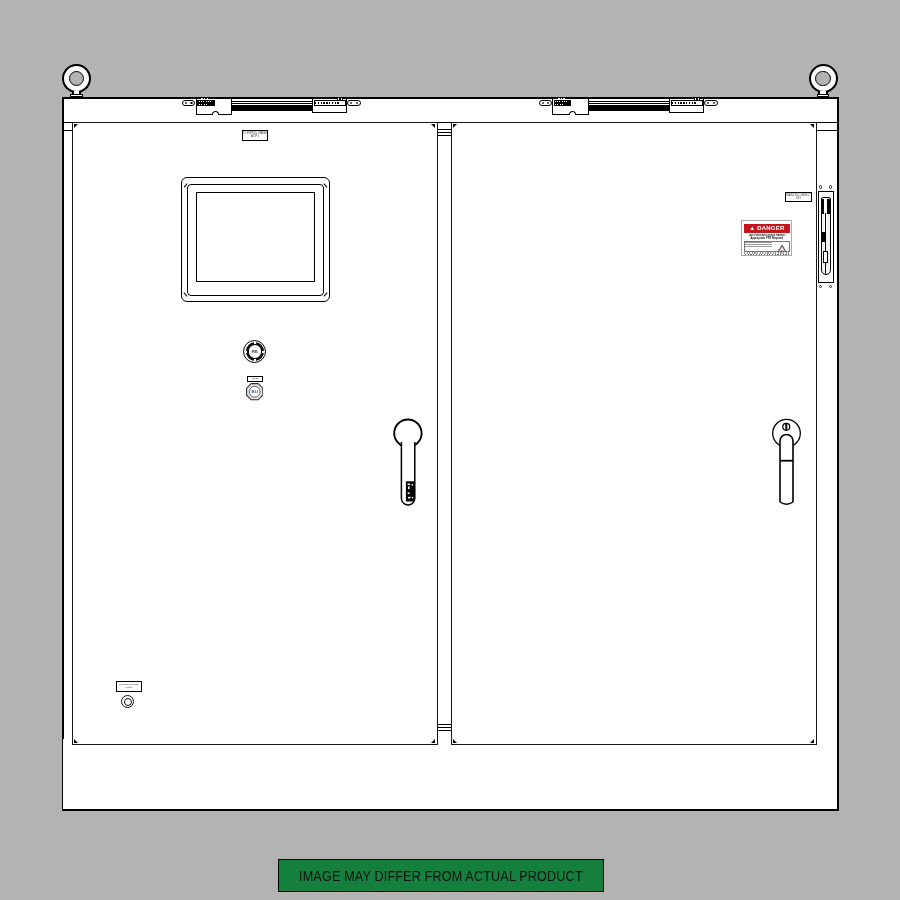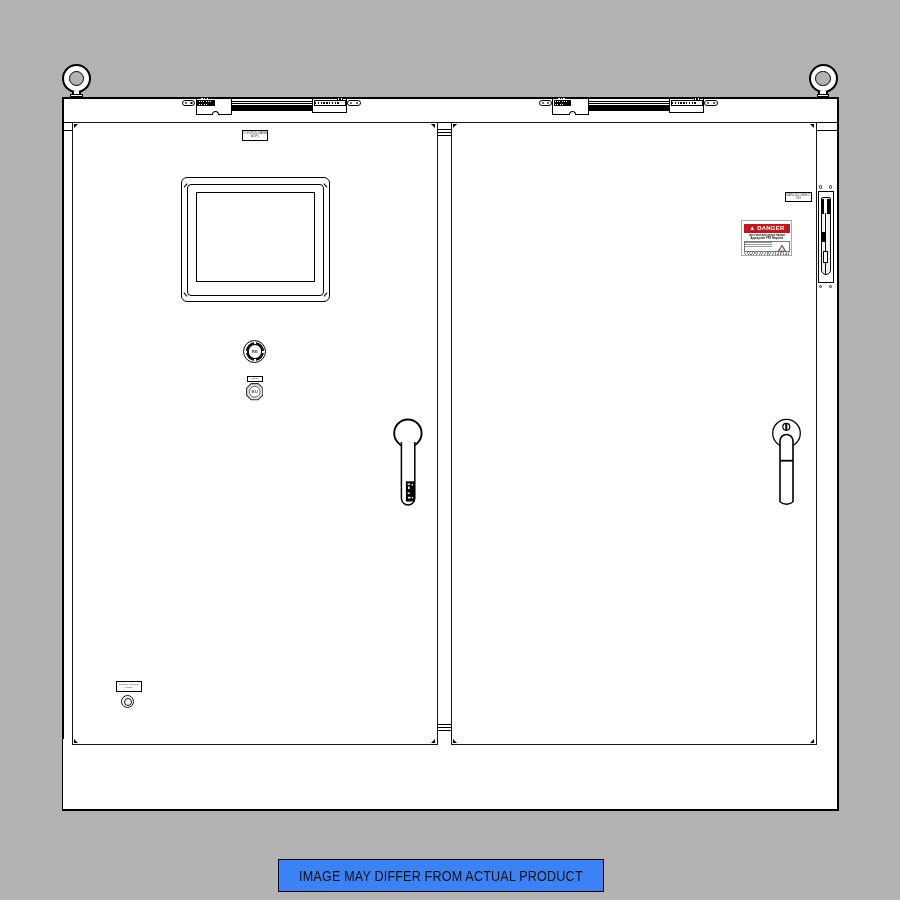--- a/index.html
+++ b/index.html
@@ -174,15 +174,15 @@
   </div>
   <div class="abs" style="left:1.6px;top:31px;width:46.5px;height:1.6px;background:repeating-linear-gradient(90deg,#999 0 1.2px,#eee 1.2px 2.6px);"></div>
   <div class="abs" style="left:2.6px;top:33px;width:44px;height:1.2px;background:repeating-linear-gradient(90deg,#666 0 1.1px,#fff 1.1px 2.7px);"></div>
 </div>
 
 <div class="abs tiny" style="left:116px;top:680.5px;width:25.5px;height:11.5px;background:#fff;border:1.5px solid #000;font-size:2.5px;line-height:3.4px;padding-top:1.4px;">PROGRAMMING<br>PORT</div>
 
 <div class="abs" style="left:121px;top:695.2px;width:13px;height:13px;border:1.4px solid #111;border-radius:50%;background:#fff;"></div>
 <div class="abs" style="left:123.5px;top:697.7px;width:8px;height:8px;border:1.2px solid #111;border-radius:50%;background:#fff;"></div>
 
-<div class="abs" style="left:278px;top:858.5px;width:326px;height:33.5px;background:#3b82f6;border:1.5px solid #000;display:flex;align-items:center;justify-content:center;">
+<div class="abs" style="left:278px;top:858.5px;width:326px;height:33.5px;background:#15803d;border:1.5px solid #000;display:flex;align-items:center;justify-content:center;">
   <span style="font-size:15px;letter-spacing:0.2px;color:#111;white-space:nowrap;transform:scaleX(0.84);">IMAGE MAY DIFFER FROM ACTUAL PRODUCT</span>
 </div>
 
 </body></html>

